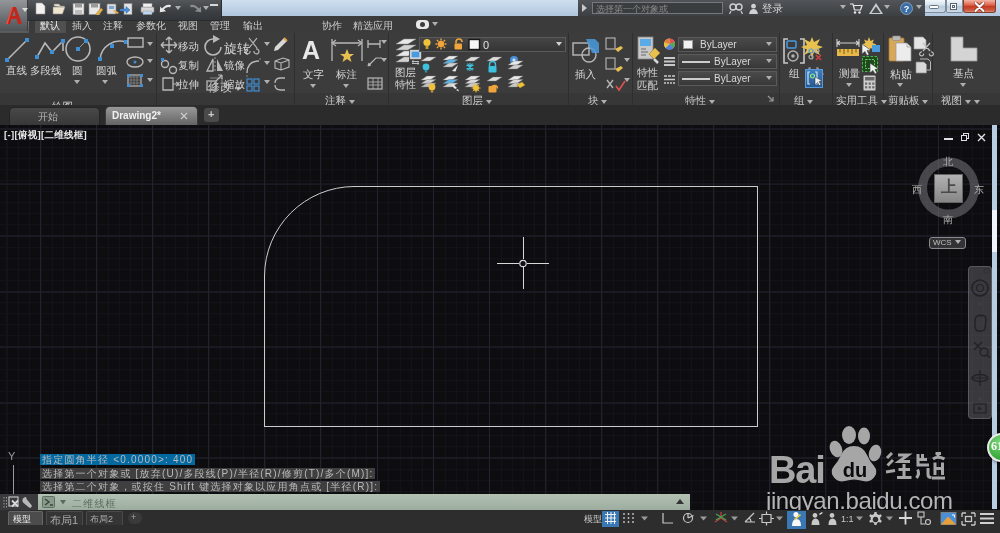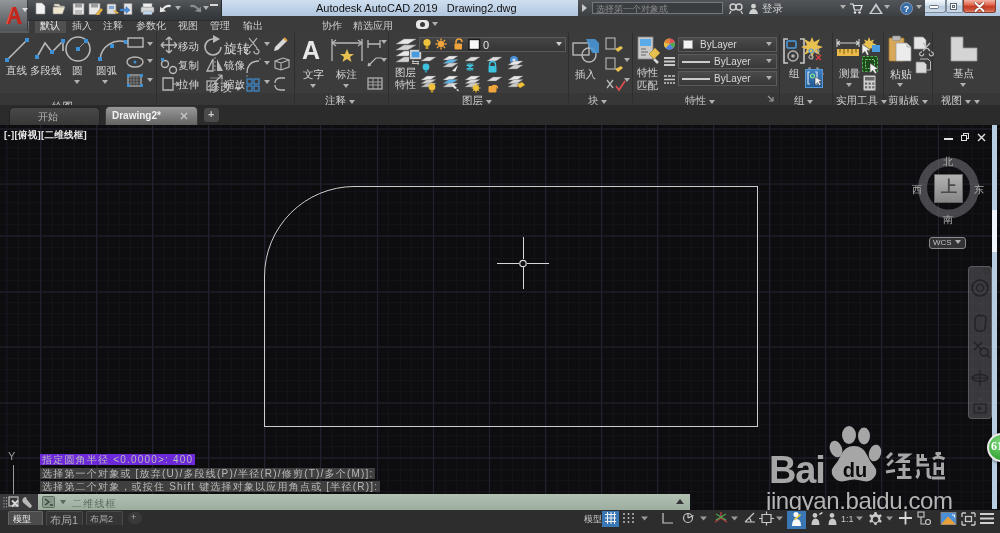--- a/index.html
+++ b/index.html
@@ -21,21 +21,20 @@
 <div class="abs" style="left:929px;top:5px;width:10px;height:3.5px;background:#fdfdfd;border:1px solid #6a7684;border-radius:1.5px;"></div>
 <div class="abs" style="left:946px;top:0;width:17px;height:13px;background:linear-gradient(#f4f8fc,#d2dfeb 45%,#b9cadb 50%,#ccdae8);border:1px solid #7e8c9a;border-top:none;border-radius:0 0 2px 2px;"></div>
 <div class="abs" style="left:950px;top:2.5px;width:7px;height:7px;background:#fdfdfd;border:1px solid #5a6674;"></div>
 <div class="abs" style="left:952px;top:4.5px;width:3px;height:3px;border:1px solid #5a6674;"></div>
 <div class="abs" style="left:963px;top:0;width:33px;height:13px;background:linear-gradient(#f2b4a4 0%,#e2674e 40%,#c23a24 55%,#cf5a40 85%,#e08a70 100%);border:1px solid #7e4030;border-top:none;border-radius:0 0 3px 3px;"></div>
 <svg class="abs" style="left:974px;top:2px" width="11" height="10" viewBox="0 0 11 10">
   <path d="M1.5 1 L9.5 9 M9.5 1 L1.5 9" stroke="#7a2a1a" stroke-width="3.4" stroke-linecap="round"></path>
   <path d="M1.5 1 L9.5 9 M9.5 1 L1.5 9" stroke="#f8f8f8" stroke-width="2.2" stroke-linecap="round"></path>
 </svg>
 
-<div class="txt" style="left:316px;top:2px;color:#111;font-size:11px;">Autodesk AutoCAD 2019&nbsp;&nbsp;&nbsp;Drawing2.dwg</div>
 
 <div class="abs" style="left:0;top:0;width:222px;height:21px;background:linear-gradient(180deg,#54575a,#3c3f42 60%,#33363a);border-right:1px solid #2a2c2e;border-bottom:1px solid #2a2c2e;z-index:3;"></div>
 
 <div class="abs" style="left:0px;top:0;width:28px;height:31px;background:linear-gradient(180deg,#94979a,#63666a 70%,#505356);border-right:1px solid #3a3c3e;z-index:4;"></div>
 <svg class="abs" style="left:3px;top:3px;z-index:5" width="22" height="24" viewBox="0 0 22 20">
   <path d="M3 19 L9 2 L13 2 L19 19 L15 19 L13.5 14 L8.5 14 L7 19 Z M9.4 11 L12.6 11 L11 5.5 Z" fill="#c0281e"></path>
   <path d="M3 19 L9 2 L10 2 L4.5 19 Z" fill="#e8584a"></path>
 </svg>
 <div class="abs cd" style="left:22px;top:8px;z-index:5;border-top-color:#ddd;"></div>
 
@@ -569,21 +568,21 @@
         <path d="M50 10.5 L50 23 M57.5 10.5 L57.5 23 M50 16.5 L57.5 16.5 M47 26 L60 26"></path>
       </g>
     </svg>
     <div class="txt" style="left:766px;top:362px;color:#b4b4b4;font-size:24px;letter-spacing:-0.4px;">jingyan.baidu.com</div>
   </div>
 
   <div class="abs" style="left:987px;top:308px;width:29px;height:29px;border-radius:50%;background:radial-gradient(circle at 40% 30%,#7cd47c,#3fae3f 60%,#2d8f2d);border:2px solid #e8e8e8;box-shadow:0 1px 3px rgba(0,0,0,0.5);"></div>
   <div class="txt" style="left:991px;top:314px;color:#fff;font-size:12px;font-weight:bold;font-family:'Liberation Serif',serif;">61</div>
 
   <div id="cmd" style="font-size:10px;letter-spacing:1.2px;">
-    <div class="txt" style="left:40px;top:329px;background:#6d28d9;color:#bababa;padding:0 2px;line-height:11px;">指定圆角半径 &lt;0.0000&gt;: 400</div>
+    <div class="txt" style="left:40px;top:329px;background:#0369a1;color:#bababa;padding:0 2px;line-height:11px;">指定圆角半径 &lt;0.0000&gt;: 400</div>
     <div class="txt" style="left:40px;top:343px;background:#3f3f3f;color:#bababa;padding:0 2px;line-height:11px;">选择第一个对象或 [放弃(U)/多段线(P)/半径(R)/修剪(T)/多个(M)]:</div>
     <div class="txt" style="left:40px;top:356px;background:#3f3f3f;color:#bababa;padding:0 2px;line-height:11px;">选择第二个对象，或按住 Shift 键选择对象以应用角点或 [半径(R)]:</div>
     <div class="abs" style="left:0;top:369px;width:690px;height:16px;background:linear-gradient(180deg,#b2c1b2,#9cac9e);"></div>
     <div class="abs" style="left:0;top:369px;width:38px;height:16px;background:#3a3a3c;"></div>
     <svg class="abs" style="left:2px;top:370px" width="36" height="14" viewBox="0 0 36 14">
       <path d="M2 2 l0 1.5 M2 5 l0 1.5 M2 8 l0 1.5 M2 11 l0 1.5 M4.5 2 l0 1.5 M4.5 5 l0 1.5 M4.5 8 l0 1.5 M4.5 11 l0 1.5" stroke="#9a9a9a" stroke-width="1"></path>
       <rect x="7" y="2" width="9" height="9" fill="none" stroke="#c0c0c0" stroke-width="1.2"></rect>
       <path d="M10 5.5 l6 6 M16 5.5 l-6 6" stroke="#d8d8d8" stroke-width="1.8"></path>
       <path d="M24 2 a3.5 3.5 0 0 0 -3 5.5 l6 5 a1.8 1.8 0 0 0 2.5 -2.5 l-5 -6 a3.5 3.5 0 0 0 -0.5 -2 z" fill="#b8b8b8"></path>
     </svg>

